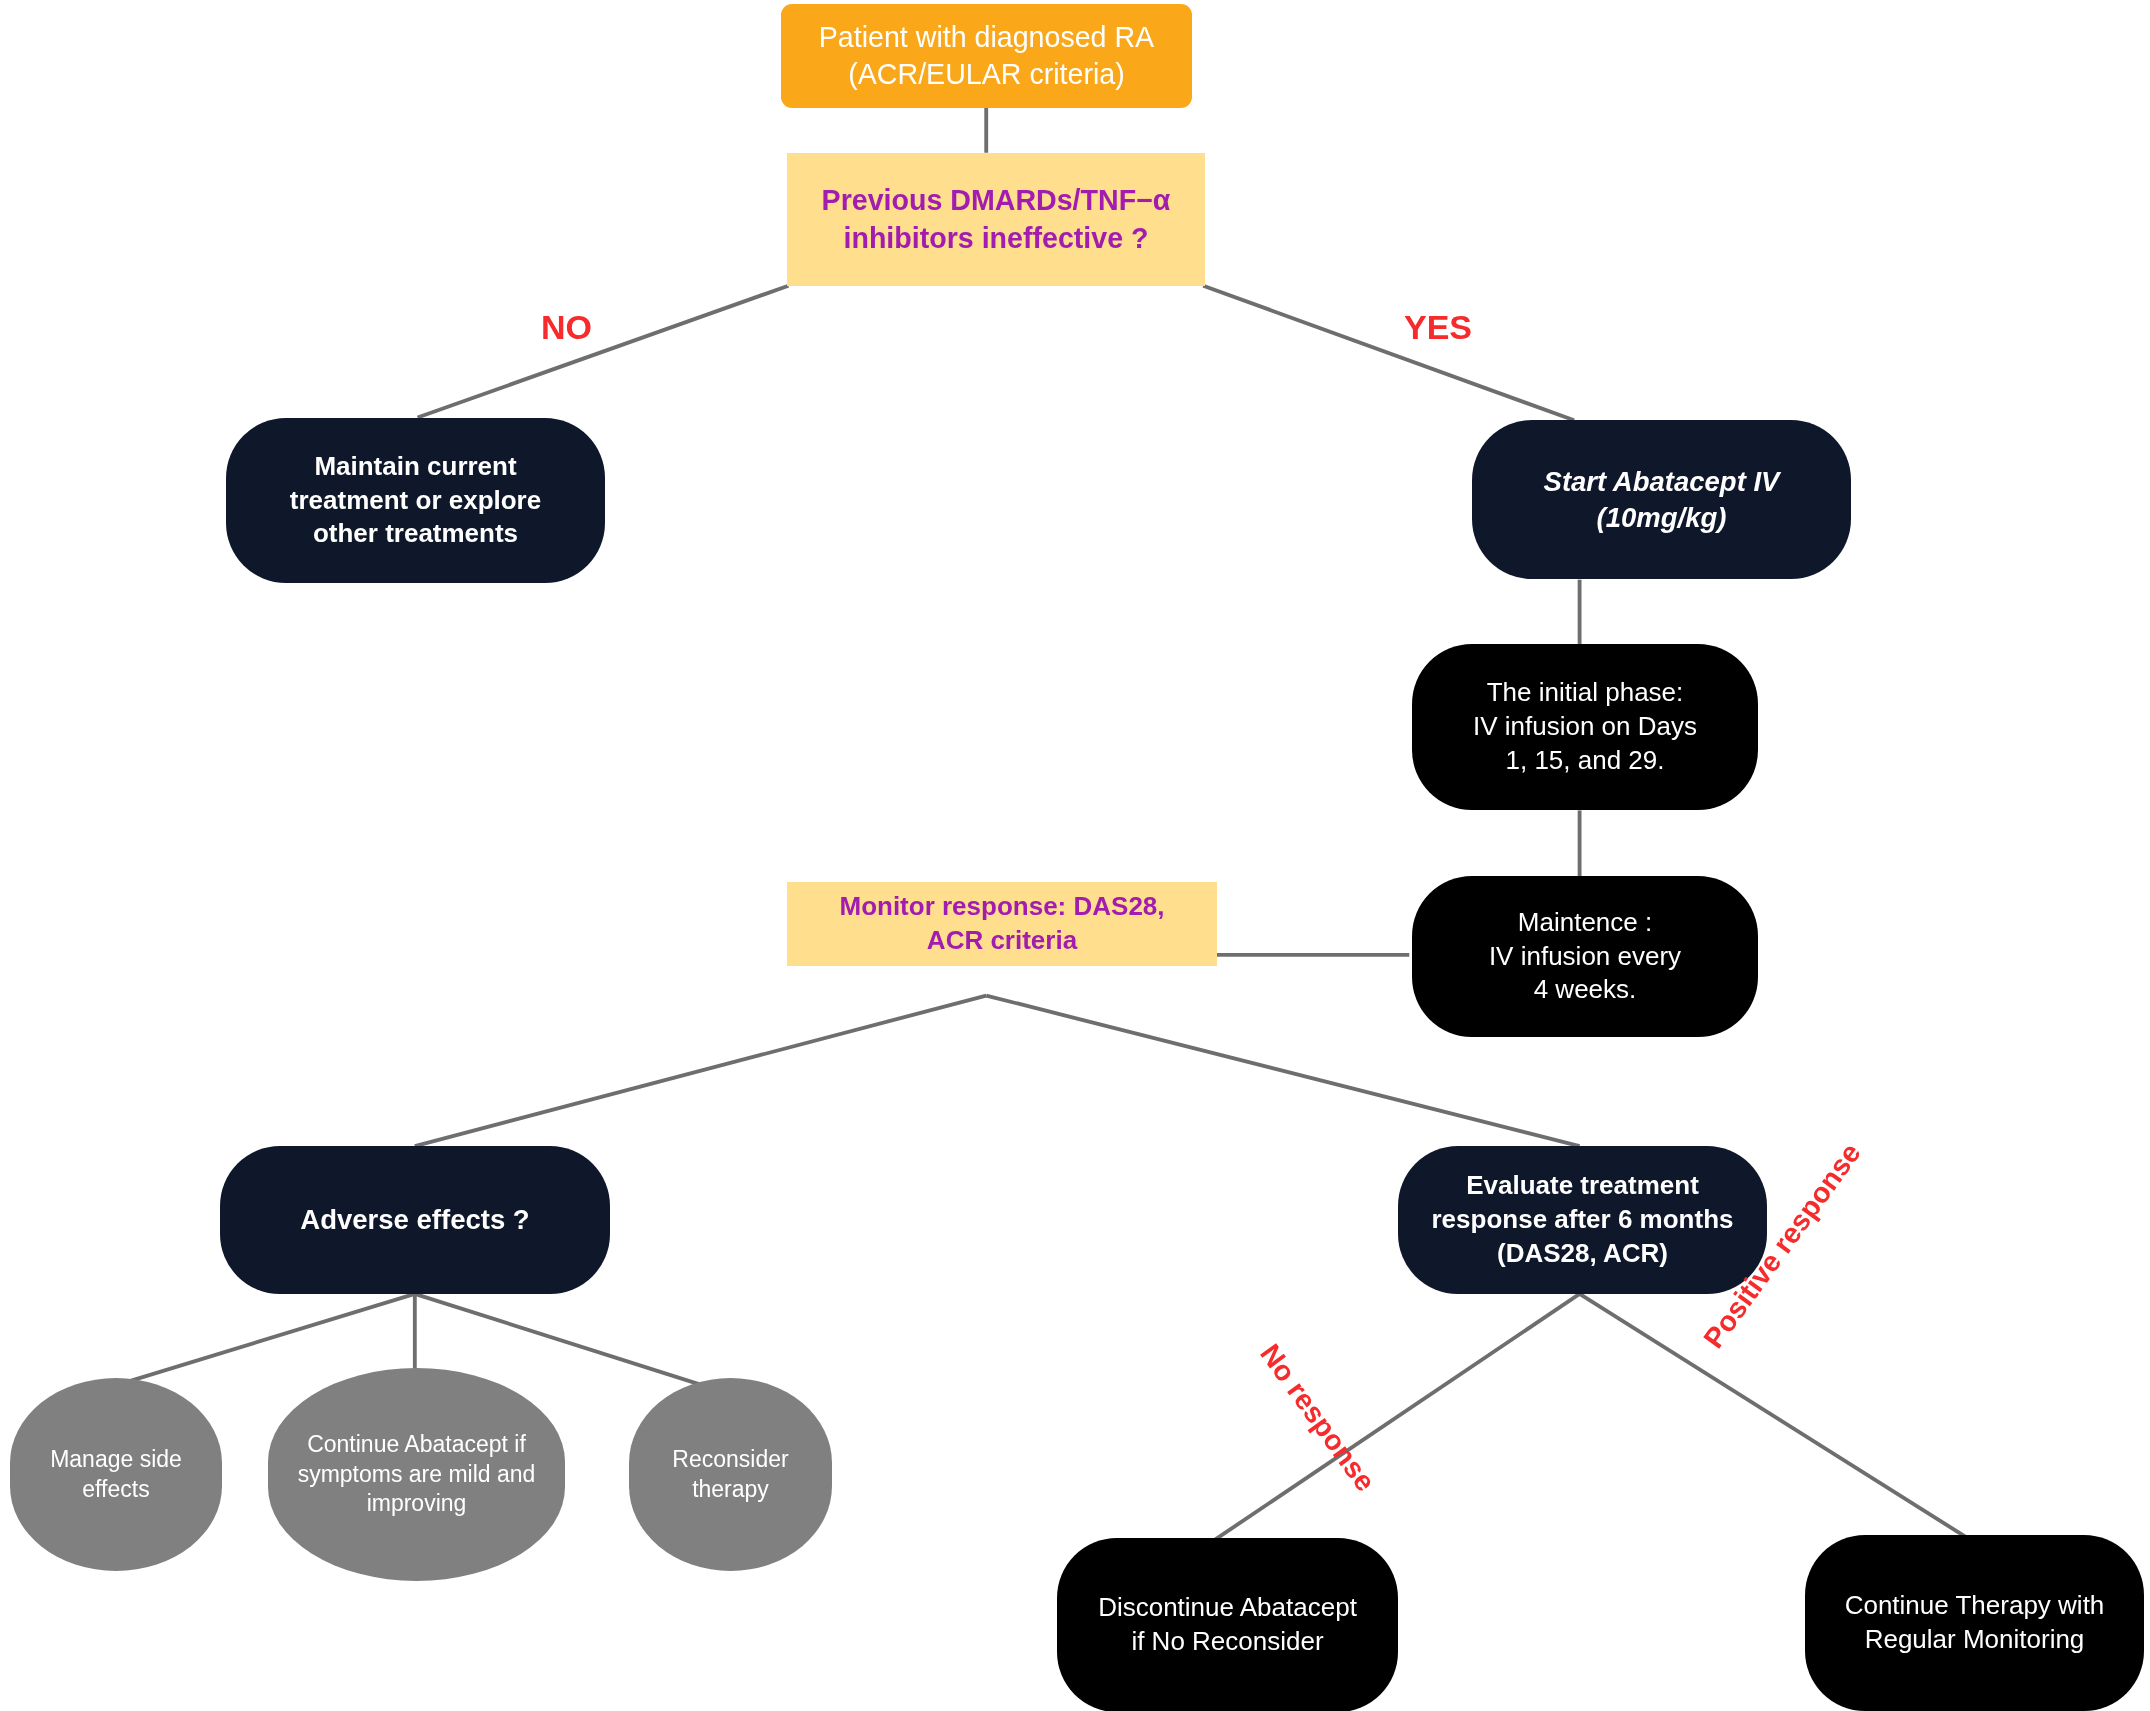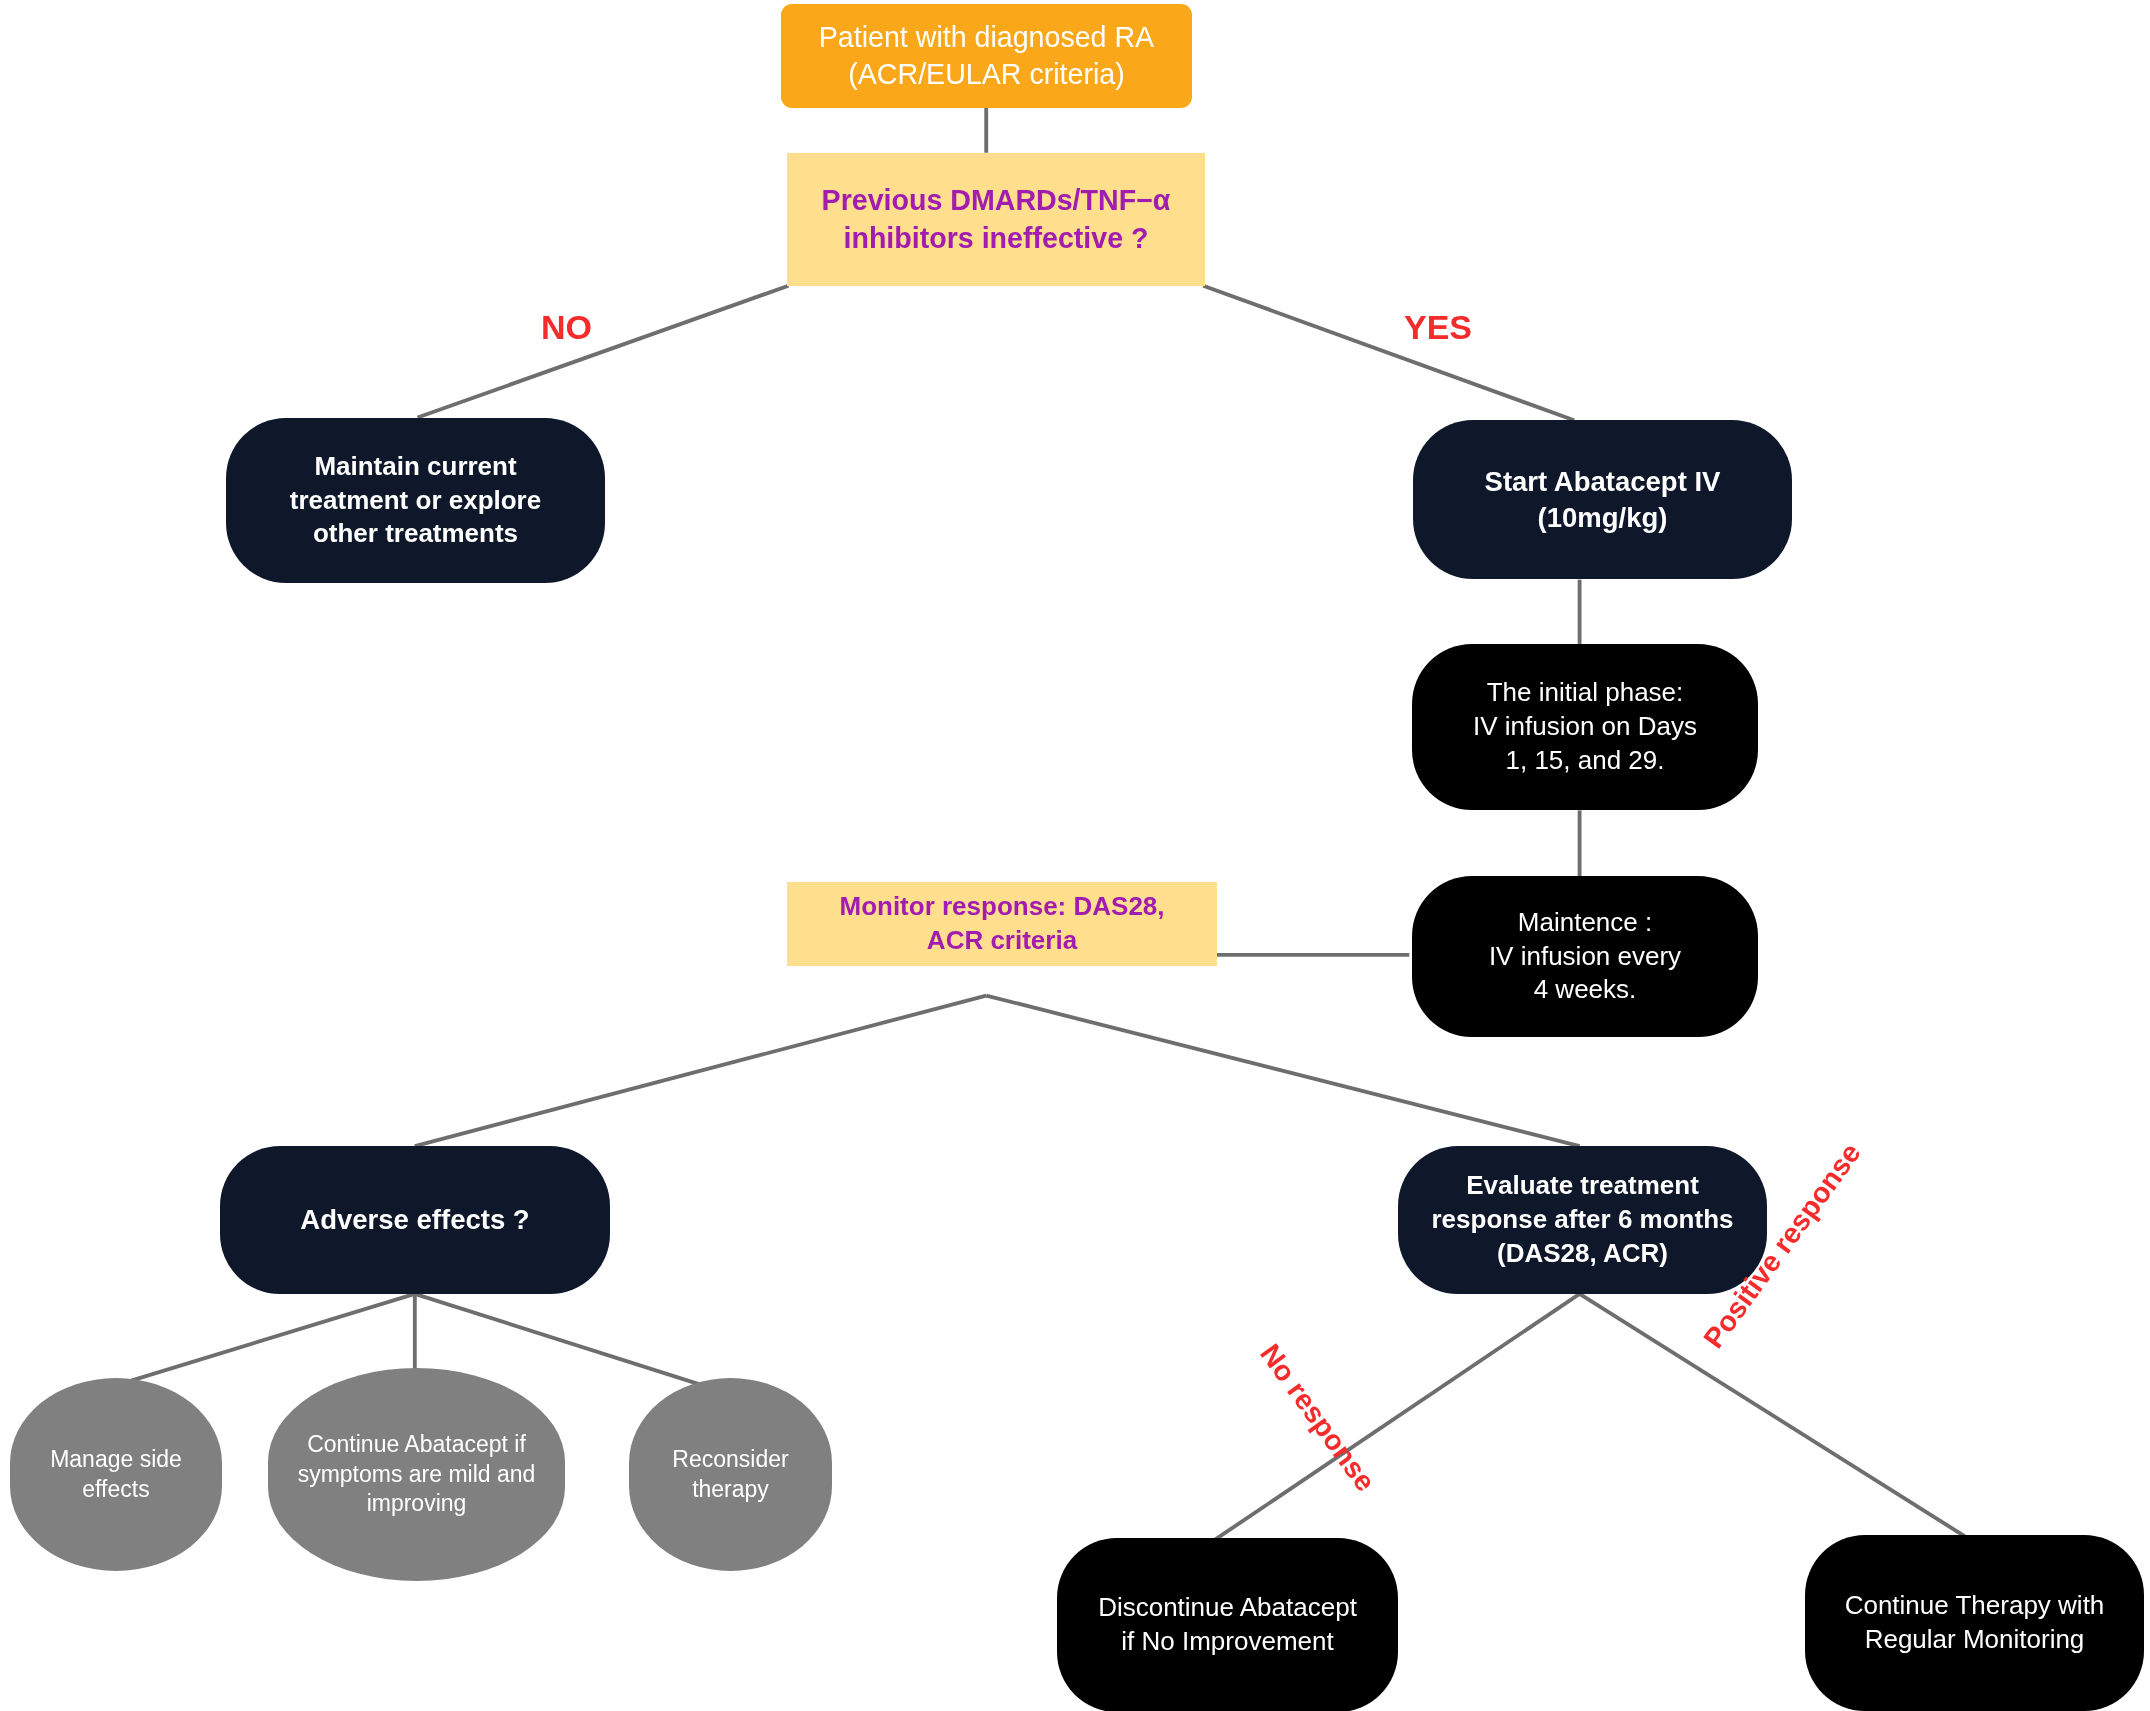--- a/index.html
+++ b/index.html
@@ -125,21 +125,21 @@
     <span class="label">Previous DMARDs/TNF−α
 inhibitors ineffective ?</span>
   </div>
 
   <div class="node n-blue" style="left:226px; top:418px; width:379px; height:165px; font-size:26px;">
     <span class="label">Maintain current
 treatment or explore
 other treatments</span>
   </div>
 
-  <div class="node n-blue" style="left:1413px; top:420px; width:379px; height:159px; font-size:27.5px;">
+  <div class="node n-blue" style="left:1472px; top:420px; width:379px; height:159px; font-size:27.5px;font-style:italic;">
     <span class="label">Start Abatacept IV
 (10mg/kg)</span>
   </div>
 
   <div class="node n-gray" style="left:1412px; top:644px; width:346px; height:166px; font-size:26px;">
     <span class="label">The initial phase:
 IV infusion on Days
 1, 15, and 29.</span>
   </div>
 
@@ -175,21 +175,21 @@
 improving</span>
   </div>
 
   <div class="node n-gray-pill" style="left:629px; top:1378px; width:203px; height:193px; font-size:23px;">
     <span class="label">Reconsider
 therapy</span>
   </div>
 
   <div class="node n-gray" style="left:1057px; top:1538px; width:341px; height:174px; font-size:26px;">
     <span class="label">Discontinue Abatacept
-if No Improvement</span>
+if No Reconsider</span>
   </div>
 
   <div class="node n-gray" style="left:1805px; top:1535px; width:339px; height:176px; font-size:26px;">
     <span class="label">Continue Therapy with
 Regular Monitoring</span>
   </div>
 
   <div class="edge-label" style="left:541px; top:308px; font-size:34px;">NO</div>
 
   <div class="edge-label" style="left:1404px; top:291px; font-size:34px;margin-top:17px;">YES</div>

